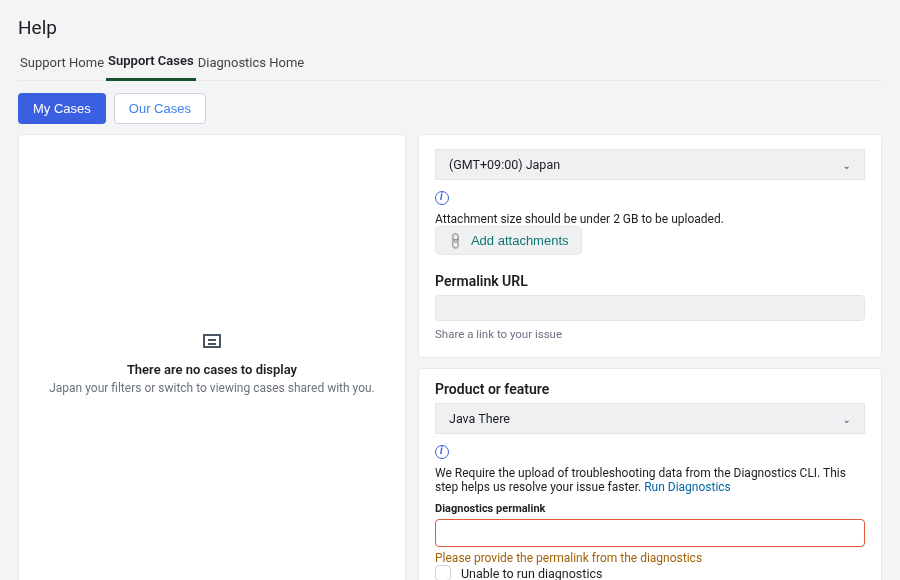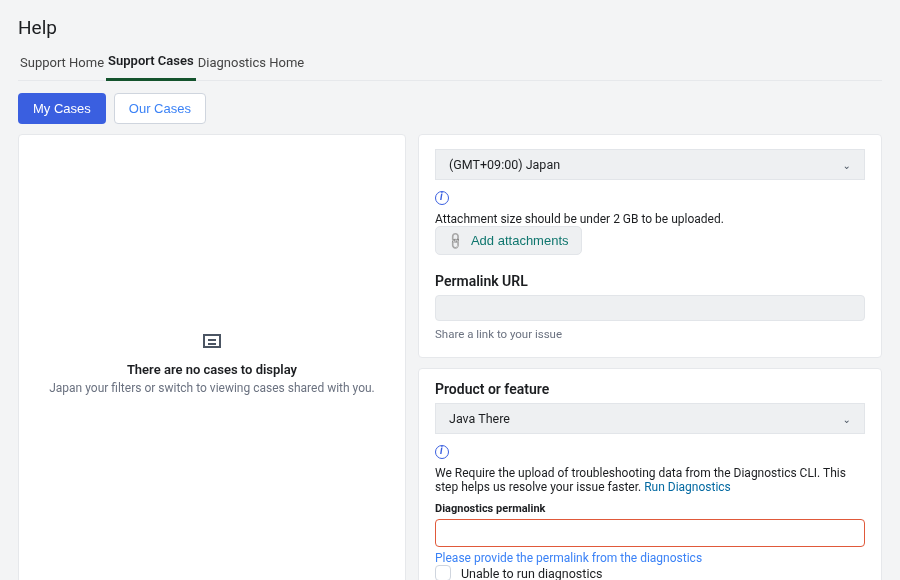--- a/index.html
+++ b/index.html
@@ -31,21 +31,21 @@
     .info-icon::after { content:"i"; position:absolute; left:4px; top:-1px; font-size:10px; color:#3a5fe0; font-weight:700; font-style: italic; }
     .attach-btn { display: inline-flex; align-items: center; gap: 8px; background: #eef0f2; border: 1px solid #e2e5e9; border-radius: 5px; padding: 6px 12px; font-size: 13px; cursor: pointer; color:#0f766e; }
     .clip-icon::before { content: "\1F517"; font-size: 12px; filter: grayscale(1); transform: rotate(-45deg); display:inline-block; }
     .label { font-size: 14px; font-weight: 600; margin-top: 18px; margin-bottom: 6px; }
     .input-like { background: #eef0f2; border: 1px solid #e2e5e9; border-radius: 4px; height: 26px; width: 100%; }
     .hint { font-size: 11.5px; color: #6b7280; margin-top: 6px; }
     .link { color: #0369a1; cursor: pointer; }
     .label2 { font-size: 11px; font-weight: 700; margin-top: 8px; margin-bottom: 4px; }
     .text-input { width: 100%; background:#fff; border:1px solid #e2e5e9; border-radius:4px; height:28px; padding:4px 8px; font-size:13px; }
     .text-input.error { border: 1px solid #e0593a; outline: none; }
-    .err-msg { font-size: 12px; color: #3b82f6; margin-top: 4px; }
+    .err-msg { font-size: 12px; color: #a16207; margin-top: 4px; }
     .check-row { display: flex; align-items: center; gap: 10px; font-size: 12.5px; }
     .chk { width: 16px; height: 16px; border: 1.5px solid #cfd5de; border-radius: 4px; background:#fff; cursor: pointer; flex:0 0 16px; }
   </style>
 </head>
 <body>
 
 <div class="page">
   <h1 class="page-title">Help</h1>
 
   <div class="tabs">

